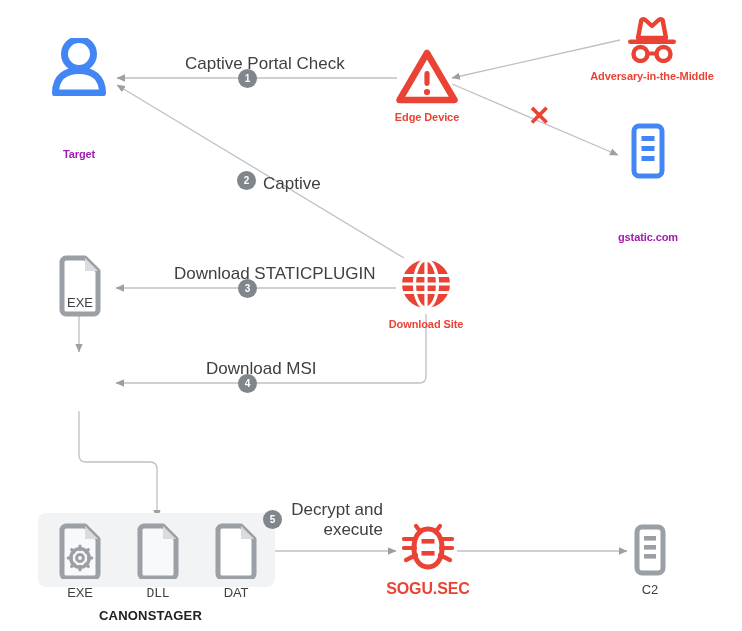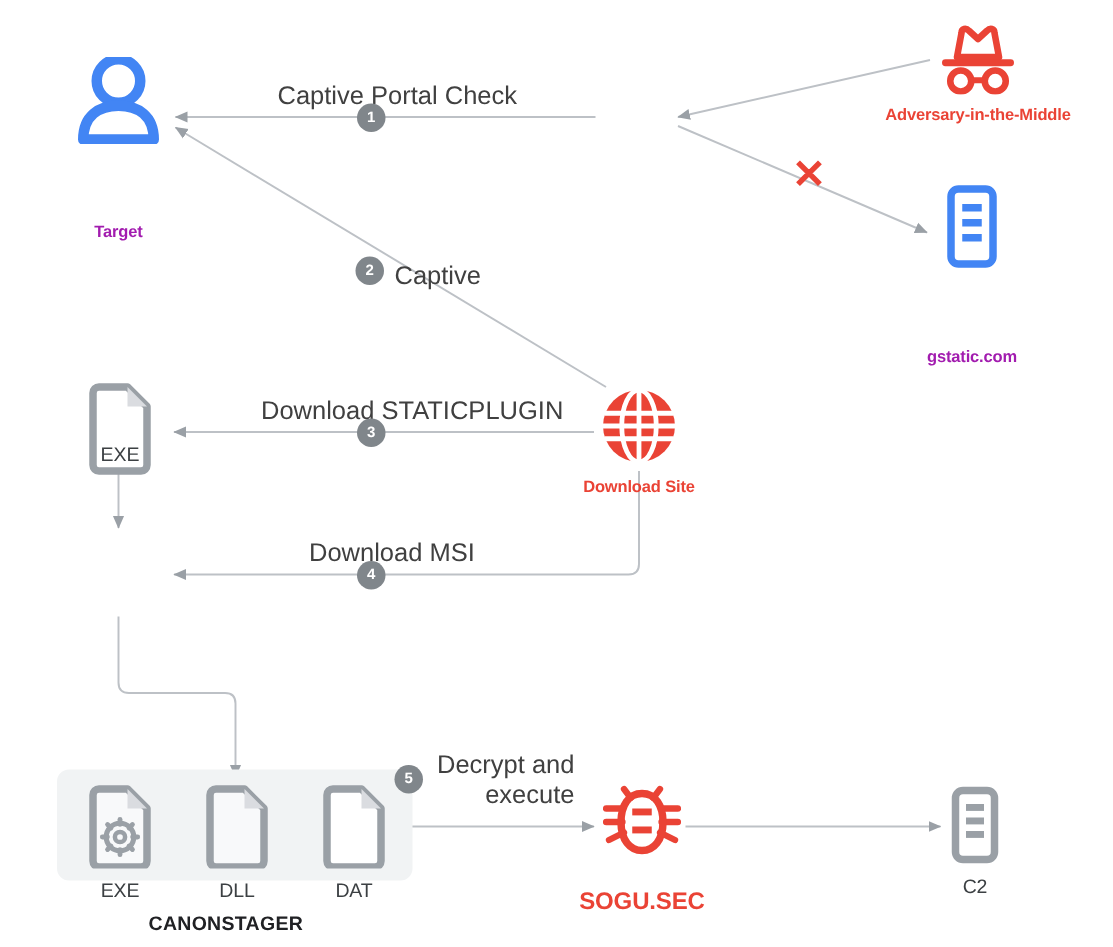--- a/index.html
+++ b/index.html
@@ -148,20 +148,30 @@
   <div class="node" style="left:44px; top:38px; width:70px;">
     <span>
       <svg width="56" height="58" viewBox="0 0 56 58" xmlns="http://www.w3.org/2000/svg">
         <circle cx="28" cy="16" r="14.5" fill="none" stroke="#4285f4" stroke-width="7"></circle>
         <path d="M4.5,55 C4.5,39 15,32.5 28,32.5 C41,32.5 51.5,39 51.5,55 z" fill="none" stroke="#4285f4" stroke-width="7" stroke-linejoin="round"></path>
       </svg>
     </span>
     <span class="node-label label-blue">Target</span>
   </div>
 
+  <div class="node" style="left:385px; top:49px; width:84px;">
+    <span>
+      <svg width="62" height="55" viewBox="0 0 62 55" xmlns="http://www.w3.org/2000/svg">
+        <path d="M31,4 L58.5,51 L3.5,51 z" fill="none" stroke="#ea4335" stroke-width="6.5" stroke-linejoin="round"></path>
+        <rect x="28.4" y="22" width="5.2" height="15" rx="2.4" fill="#ea4335"></rect>
+        <circle cx="31" cy="43" r="3.1" fill="#ea4335"></circle>
+      </svg>
+    </span>
+    <span class="node-label label-red">Edge Device</span>
+  </div>
 
   <div class="node" style="left:569px; top:16px; width:166px;">
     <span>
       <svg width="56" height="47" viewBox="0 0 56 47" xmlns="http://www.w3.org/2000/svg">
         <path d="M17,6 C17,3 20,2.5 22,4.5 L28,10 L34,4.5 C36,2.5 39,3 39,6 L42,22 L14,22 z" fill="none" stroke="#ea4335" stroke-width="4.4" stroke-linejoin="round"></path>
         <rect x="4" y="23.5" width="48" height="4.6" rx="2.3" fill="#ea4335"></rect>
         <circle cx="16.5" cy="38" r="7" fill="none" stroke="#ea4335" stroke-width="4.4"></circle>
         <circle cx="39.5" cy="38" r="7" fill="none" stroke="#ea4335" stroke-width="4.4"></circle>
         <rect x="23" y="35.5" width="10" height="4" fill="#ea4335"></rect>
       </svg>
@@ -227,21 +237,21 @@
             <line x1="6" y1="6" x2="8.3" y2="8.3"></line>
             <line x1="8.3" y1="-8.3" x2="6" y2="-6"></line>
             <line x1="-6" y1="6" x2="-8.3" y2="8.3"></line>
           </g>
         </g>
       </svg>
     </span>
     <span class="node-label label-gray">EXE</span>
   </div>
 
-  <div class="node" style="left:134px; top:523px; width:48px;">
+  <div class="node" style="left:134px; top:523px; width:48px;font-family:Liberation Mono, monospace;">
     <span>
       <svg width="46" height="56" viewBox="0 0 46 56" xmlns="http://www.w3.org/2000/svg">
         <path d="M5,7 a4,4 0 0 1 4,-4 h19 l13,13 v35 a4,4 0 0 1 -4,4 h-28 a4,4 0 0 1 -4,-4 z" fill="#f8f9fa" stroke="#9aa0a6" stroke-width="5" stroke-linejoin="round"></path>
         <path d="M28,3 v13 h13" fill="#dadce0"></path>
       </svg>
     </span>
     <span class="node-label label-gray">DLL</span>
   </div>
 
   <div class="node" style="left:212px; top:523px; width:48px;">
@@ -265,21 +275,21 @@
           <line x1="2" y1="26" x2="13" y2="26"></line>
           <line x1="50" y1="26" x2="39" y2="26"></line>
           <line x1="4" y1="38" x2="14" y2="33"></line>
           <line x1="48" y1="38" x2="38" y2="33"></line>
         </g>
         <path d="M26,7 C35,7 40,15 40,26 C40,38 34,45 26,45 C18,45 12,38 12,26 C12,15 17,7 26,7 z" fill="none" stroke="#ea4335" stroke-width="5"></path>
         <rect x="19.5" y="17" width="13" height="4.6" fill="#ea4335"></rect>
         <rect x="19.5" y="29" width="13" height="4.6" fill="#ea4335"></rect>
       </svg>
     </span>
-    <span class="node-label label-red" style="font-size:16px; margin-top:16px;">SOGU.SEC</span>
+    <span class="node-label label-red" style="font-size:16px; margin-top:4px;">SOGU.SEC</span>
   </div>
 
   <div class="node" style="left:623px; top:524px; width:54px;">
     <span>
       <svg width="32" height="52" viewBox="0 0 32 52" xmlns="http://www.w3.org/2000/svg">
         <rect x="3" y="3" width="26" height="46" rx="5" fill="#ffffff" stroke="#9aa0a6" stroke-width="5"></rect>
         <rect x="10" y="12" width="12" height="4.6" fill="#9aa0a6"></rect>
         <rect x="10" y="21" width="12" height="4.6" fill="#9aa0a6"></rect>
         <rect x="10" y="30" width="12" height="4.6" fill="#9aa0a6"></rect>
       </svg>

